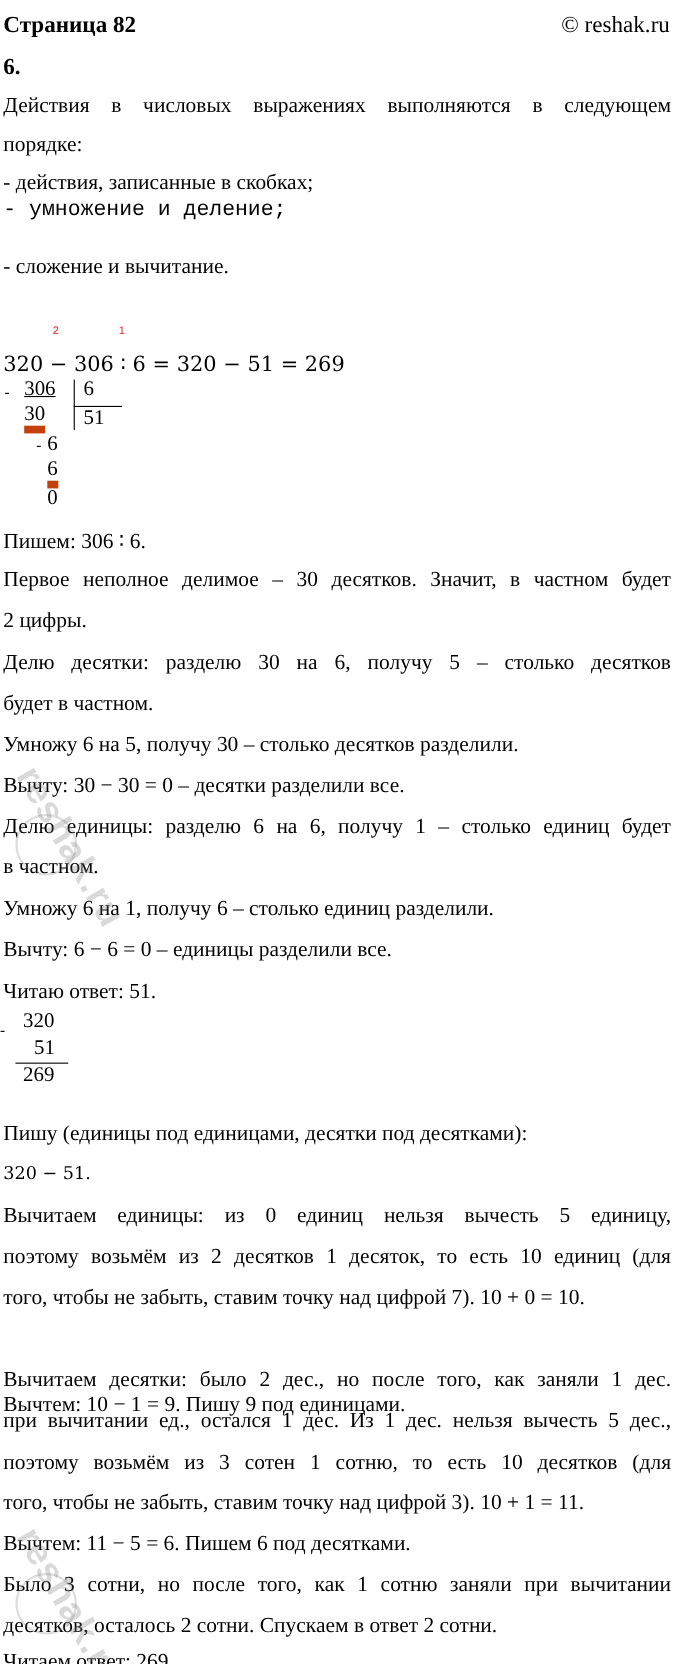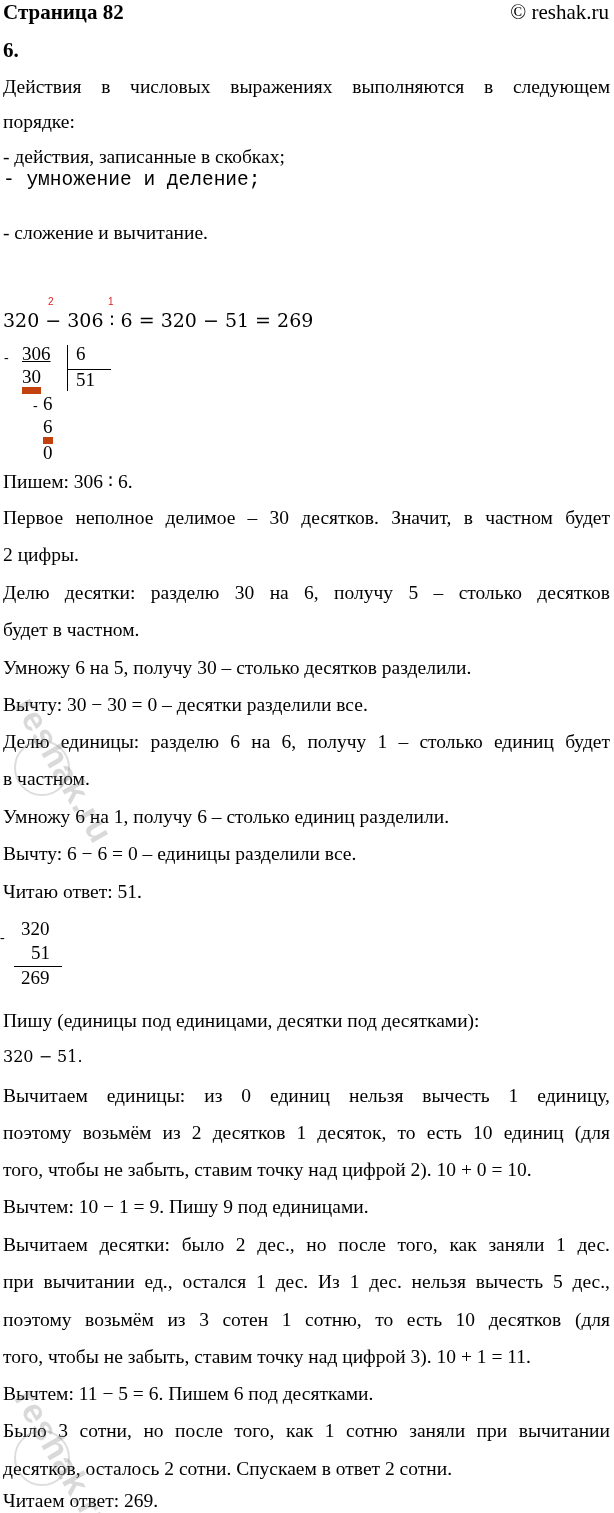--- a/index.html
+++ b/index.html
@@ -1,20 +1,20 @@
 <!DOCTYPE html>
 <html><head>
   <meta charset="utf-8">
   <style>
     html, body { margin: 0; padding: 0; background: #ffffff; }
     body {
       width: 614px; height: 1513px; position: relative; overflow: hidden;
       font-family: "Liberation Serif", serif; color: #000; font-size: 19.5px;
     }
-    .abs { position: absolute; white-space: nowrap; }
+    .abs { position: absolute; white-space: nowrap; margin-top: 10px; }
     .header-title { left: 3px; top: 0px; font-weight: bold; font-size: 21px; }
     .header-site { right: 5px; top: 0px; font-size: 21px; }
     .task-num { left: 3px; top: 38px; font-weight: bold; font-size: 21px; }
     .line { left: 3px; }
     .justify { width: 607px; text-align: justify; text-align-last: justify; white-space: normal; }
     .math { font-family: "DejaVu Serif", serif; font-size: 18px; }
     .order { position: absolute; color: #e02020; font-size: 10px; font-family: "Liberation Sans", sans-serif; }
     .ld { position: absolute; font-size: 19px; }
     .uline { border-bottom: 7px solid #c2410c; line-height: 20px; }
     .vline { position: absolute; background: #000; }
@@ -69,24 +69,24 @@
 <div>
   <span class="ld" style="left:0px; top:930px; font-size:14px;">-</span>
   <span class="ld" style="left:21px; top:918px;">320</span>
   <span class="ld" style="left:31px; top:942px;">51</span>
   <div class="vline" style="left:14px; top:966px; width:48px; height:1px;"></div>
   <span class="ld" style="left:21px; top:967px;">269</span>
 </div>
 
 <div class="abs line" style="top:1010px;text-align:center;">Пишу (единицы под единицами, десятки под десятками):</div>
 <div class="abs line math" style="top:1047px; font-size:16px;">320 − 51.</div>
-<div class="abs line justify" style="top:1085px;">Вычитаем единицы: из 0 единиц нельзя вычесть 1 единицу,</div>
+<div class="abs line justify" style="top:1085px;">Вычитаем единицы: из 0 единиц нельзя вычесть 5 единицу,</div>
 <div class="abs line justify" style="top:1122px;">поэтому возьмём из 2 десятков 1 десяток, то есть 10 единиц (для</div>
-<div class="abs line" style="top:1159px;">того, чтобы не забыть, ставим точку над цифрой 2).  10 + 0 = 10.</div>
-<div class="abs line" style="top:1196px;">Вычтем:  10 − 1 = 9. Пишу 9 под единицами.</div>
+<div class="abs line" style="top:1159px;">того, чтобы не забыть, ставим точку над цифрой 7).  10 + 0 = 10.</div>
+<div class="abs line" style="top:1257px;">Вычтем:  10 − 1 = 9. Пишу 9 под единицами.</div>
 <div class="abs line justify" style="top:1234px;">Вычитаем десятки: было 2 дес., но после того, как заняли 1 дес.</div>
 <div class="abs line justify" style="top:1271px;">при вычитании ед., остался 1 дес. Из 1 дес. нельзя вычесть 5 дес.,</div>
 <div class="abs line justify" style="top:1309px;">поэтому возьмём из 3 сотен 1 сотню, то есть 10 десятков (для</div>
 <div class="abs line" style="top:1346px;">того, чтобы не забыть, ставим точку над цифрой 3).  10 + 1 = 11.</div>
 <div class="abs line" style="top:1383px;">Вычтем:  11 − 5 = 6. Пишем 6 под десятками.</div>
 <div class="abs line justify" style="top:1420px;">Было 3 сотни, но после того, как 1 сотню заняли при вычитании</div>
 <div class="abs line" style="top:1458px;">десятков, осталось 2 сотни. Спускаем в ответ 2 сотни.</div>
 <div class="abs line" style="top:1490px;">Читаем ответ: 269.</div>
 
 <div class="wm-circle" style="left:14px; top:740px;"></div>

